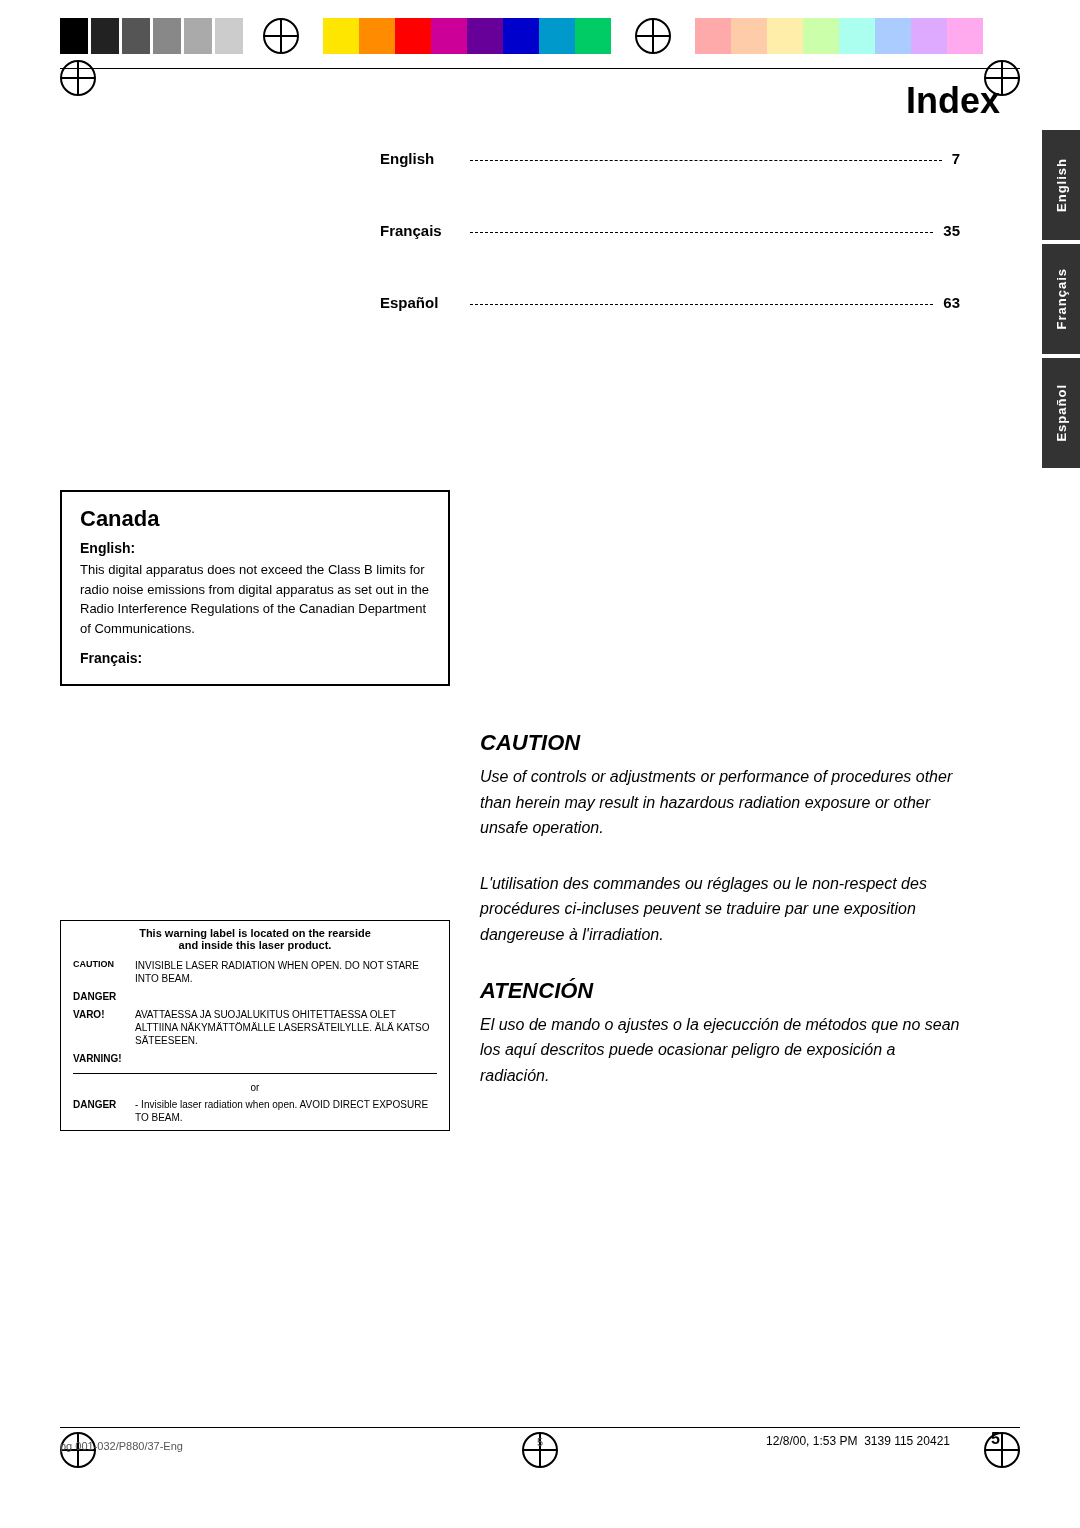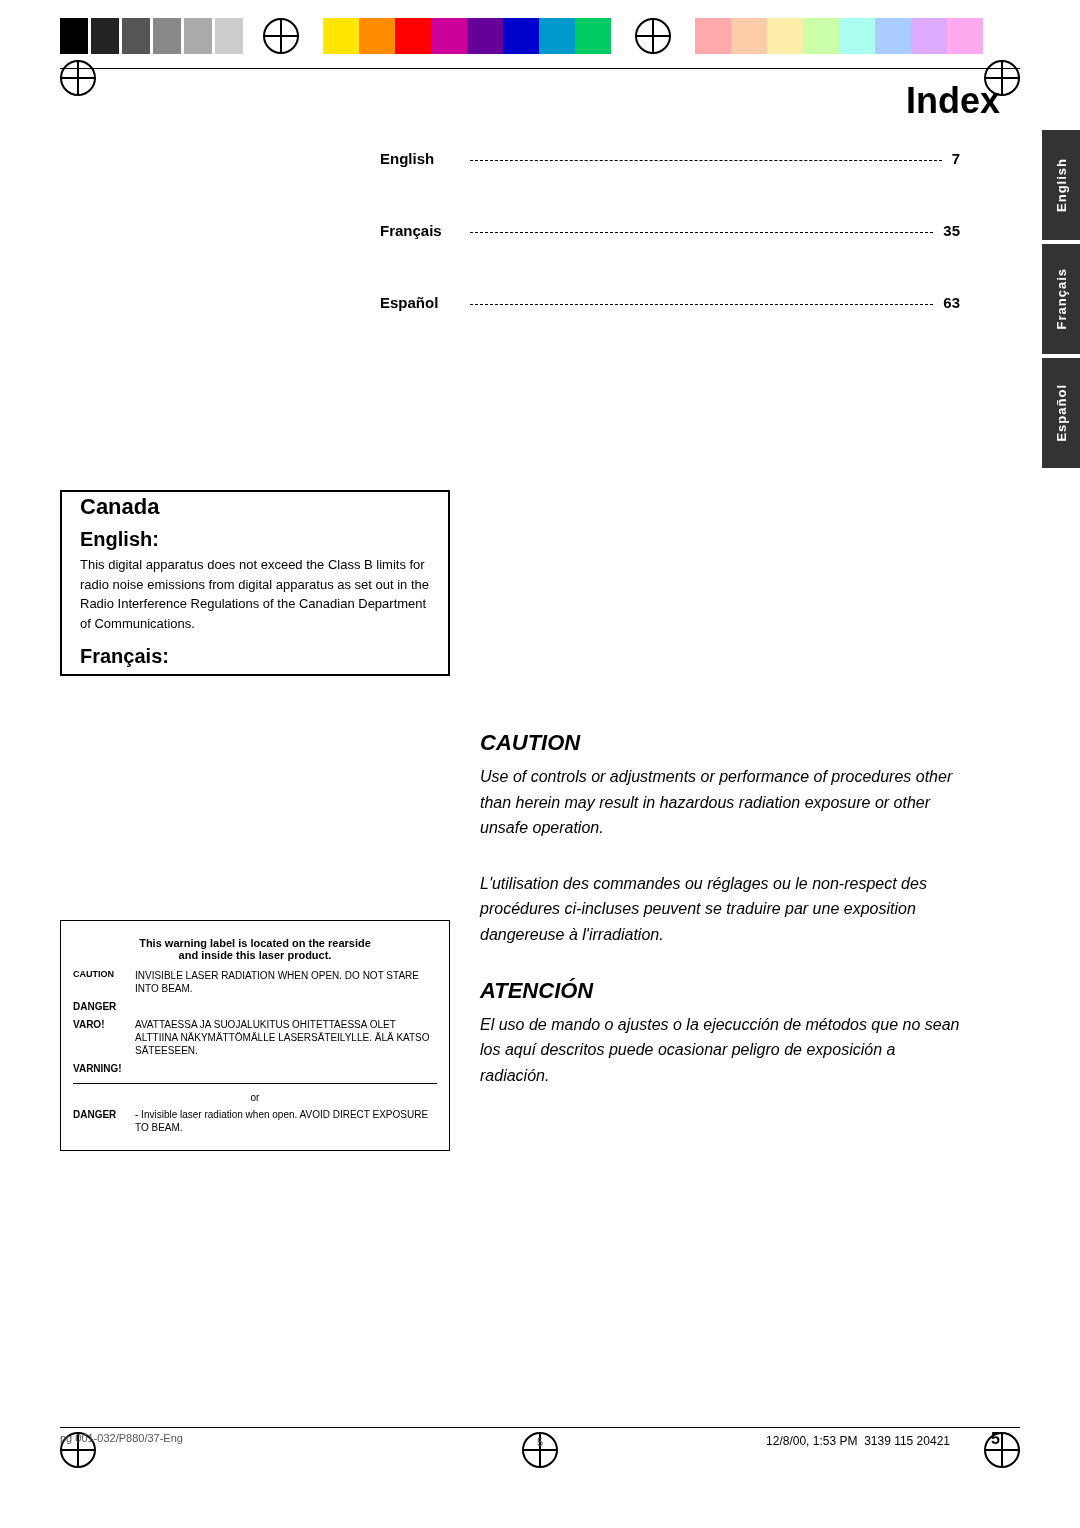--- a/index.html
+++ b/index.html
@@ -160,48 +160,48 @@
       margin-left: 6px;
     }
 
     
     .canada-box {
       position: absolute;
       top: 490px;
       left: 60px;
       width: 390px;
       border: 2px solid #000;
-      padding: 2px 18px;
+      padding: 14px 18px;
       font-size: 13px;
     }
     .canada-box .canada-title {
       font-size: 22px;
       font-weight: bold;
       margin-bottom: 8px;
       font-family: Arial, Helvetica, sans-serif;
     }
     .canada-box .section-title {
       font-weight: bold;
       margin-bottom: 4px;
-      font-size: 20px;
+      font-size: 14px;
     }
     .canada-box p {
       margin-bottom: 12px;
       line-height: 1.5;
       font-size: 13px;
     }
 
     
     .warning-label-box {
       position: absolute;
       top: 920px;
       left: 60px;
       width: 390px;
       border: 1px solid #000;
-      padding: 16px 12px;
+      padding: 6px 12px;
       font-size: 11px;
     }
     .warning-label-box .wl-title {
       font-weight: bold;
       text-align: center;
       font-size: 11px;
       margin-bottom: 8px;
     }
     .wl-row {
       display: flex;
@@ -256,21 +256,21 @@
       position: absolute;
       bottom: 80px;
       right: 80px;
       font-size: 16px;
       font-weight: bold;
     }
 
     
     .footer-left {
       position: absolute;
-      bottom: 84px;
+      bottom: 76px;
       left: 60px;
       font-size: 11px;
       color: #555;
     }
     .footer-center {
       position: absolute;
       bottom: 80px;
       left: 50%;
       transform: translateX(-50%);
       font-size: 11px;

